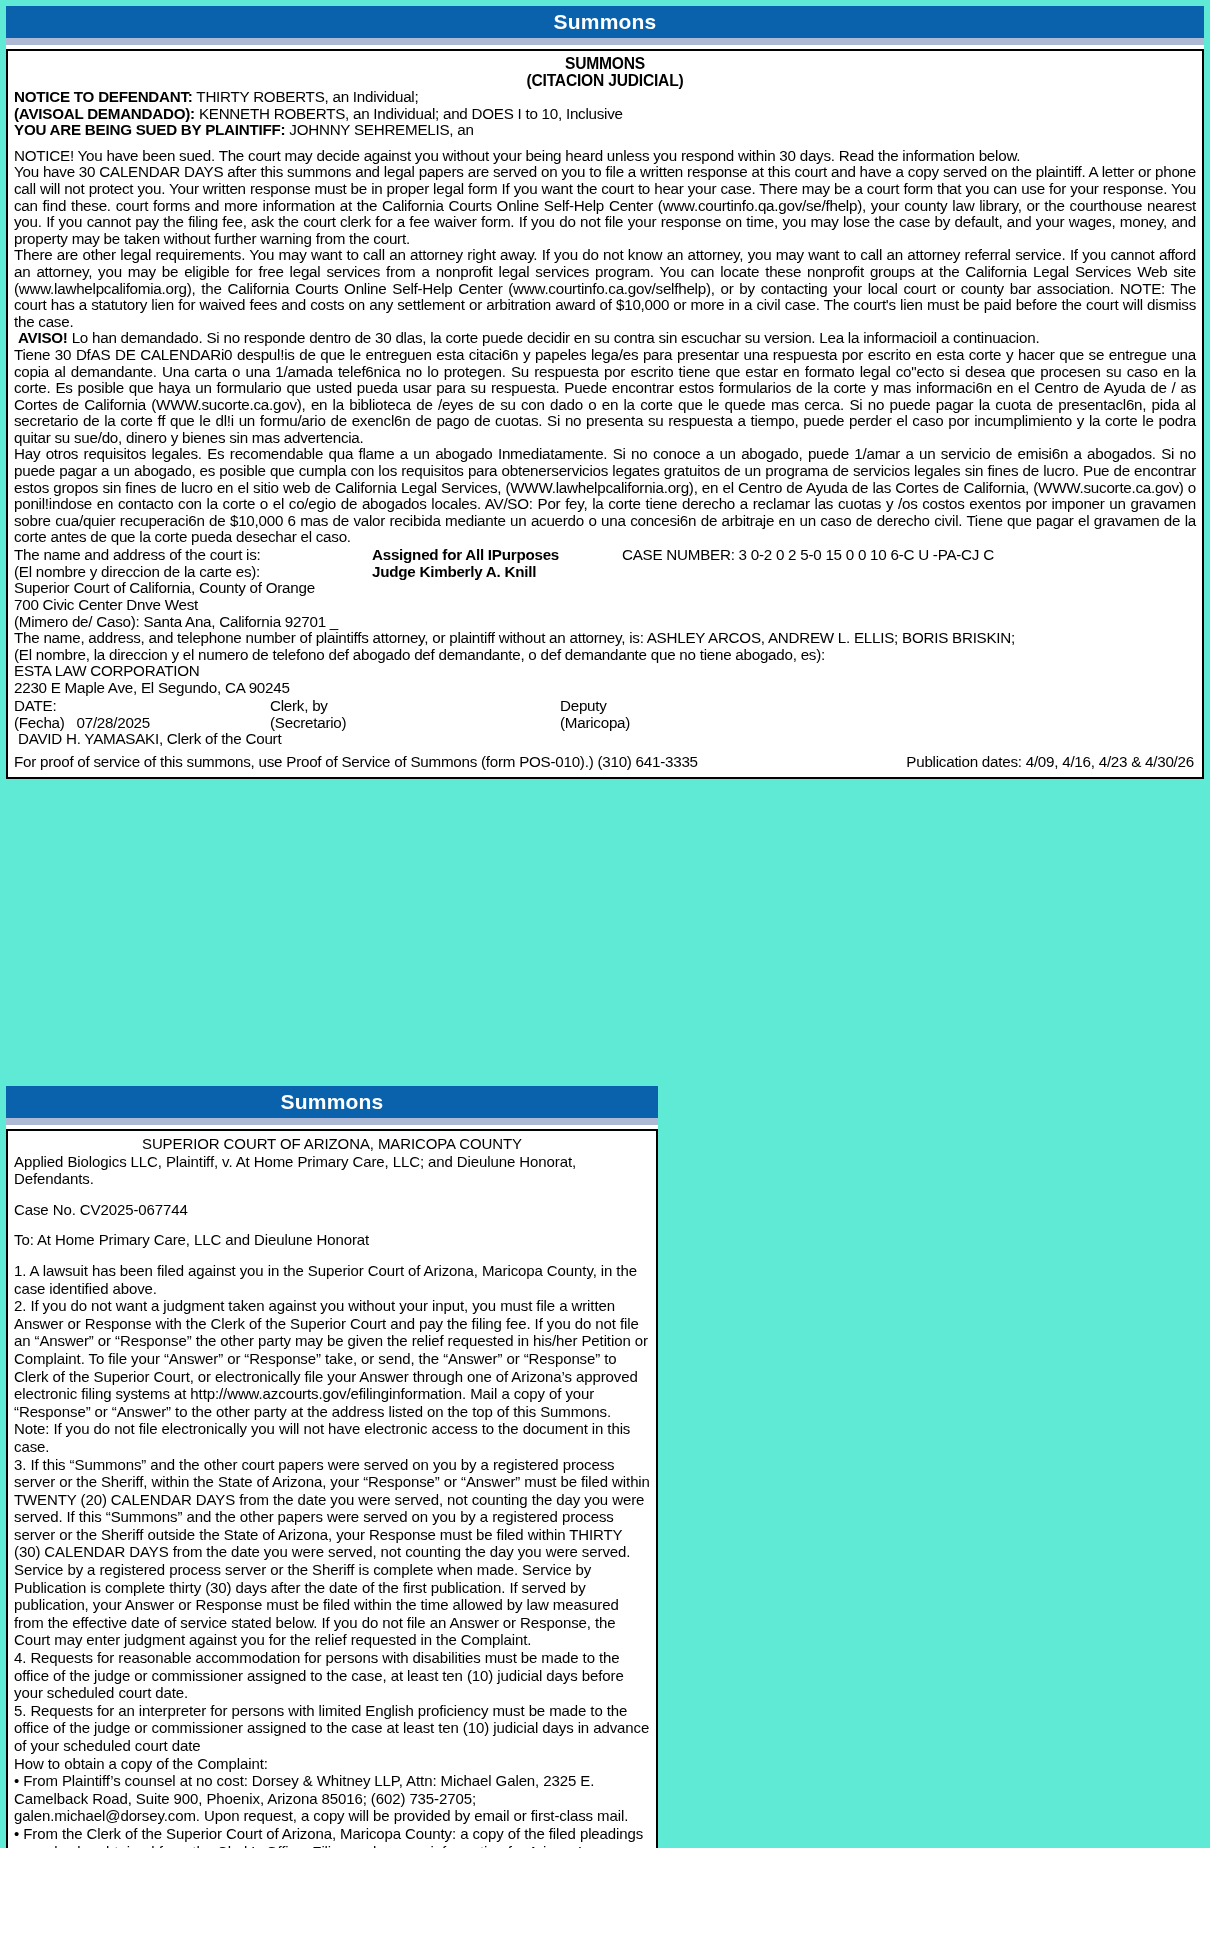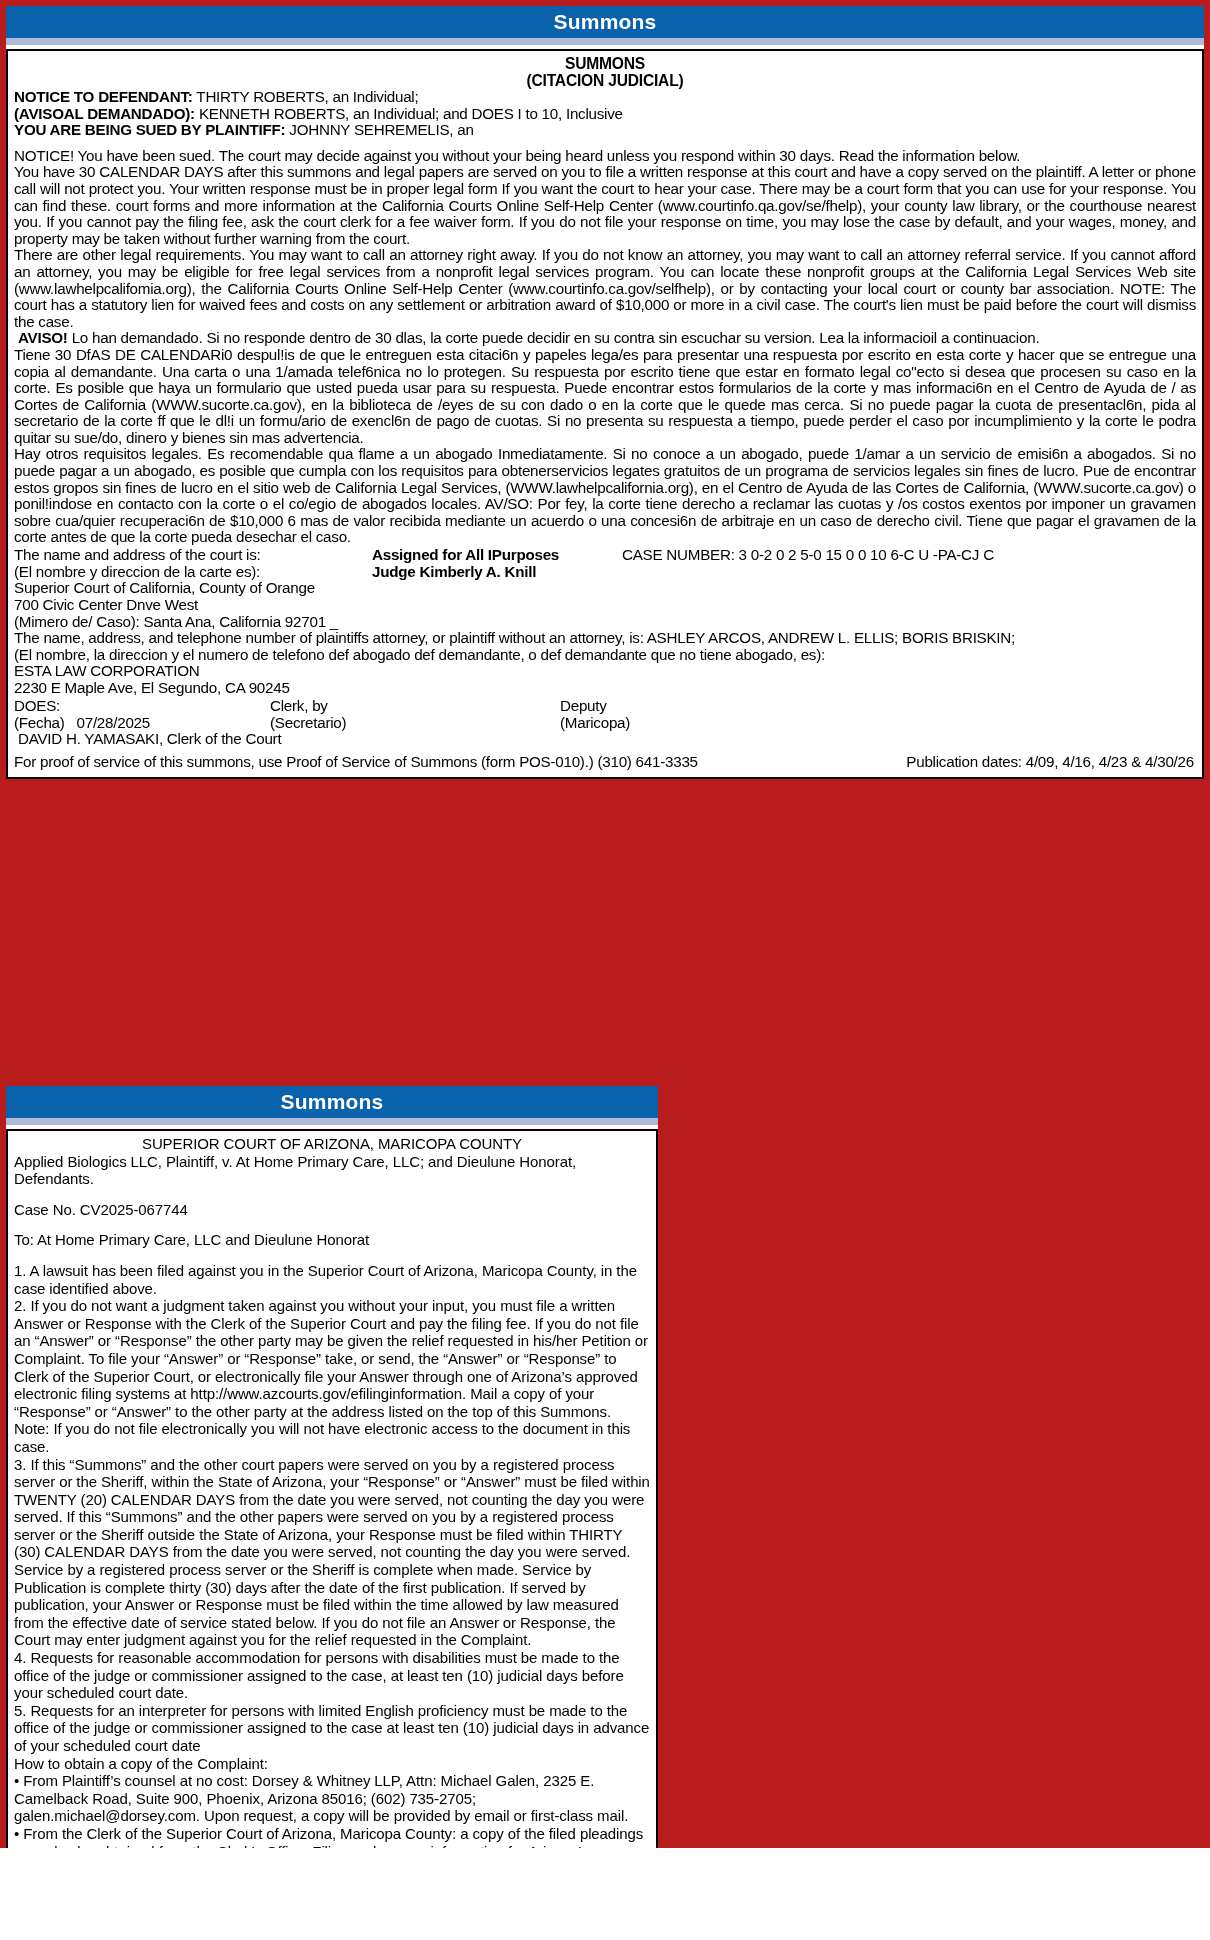--- a/index.html
+++ b/index.html
@@ -12,21 +12,21 @@
     height: 1940px;
     font-family: "Liberation Sans", sans-serif;
     color: #000000;
     -webkit-font-smoothing: none;
   }
   .page {
     position: relative;
     width: 1210px;
     height: 1848px;
     overflow: hidden;
-    background: #b91c1c;
+    background: #5eead4;
   }
 
   
   .notice-1 {
     position: absolute;
     left: 6px;
     top: 6px;
     width: 1198px;
   }
   .notice-2 {
@@ -169,21 +169,21 @@
       <div class="t">Superior Court of California, County of Orange</div>
       <div class="t">700 Civic Center Dnve West</div>
       <div class="t">(Mimero de/ Caso): Santa Ana, California 92701  _</div>
 
       <div class="t">The name, address, and telephone number of plaintiffs attorney, or plaintiff without an attorney, is: ASHLEY ARCOS, ANDREW L. ELLIS; BORIS BRISKIN;</div>
       <div class="t">(El nombre, la direccion y el numero de telefono def abogado def demandante, o def demandante que no tiene abogado, es):</div>
       <div class="t">ESTA LAW CORPORATION</div>
       <div class="t">2230 E Maple Ave, El Segundo, CA 90245</div>
 
       <div class="row">
-        <span class="col-a">DOES:</span>
+        <span class="col-a">DATE:</span>
         <span class="col-e">Clerk, by</span>
         <span class="col-d">Deputy</span>
       </div>
       <div class="row">
         <span class="col-a"><span>(Fecha)</span>&nbsp;&nbsp;&nbsp;<span>07/28/2025</span></span>
         <span class="col-e">(Secretario)</span>
         <span class="col-d">(Maricopa)</span>
       </div>
 
       <div class="t">&nbsp;<span>DAVID H. YAMASAKI, Clerk of the Court</span></div>

